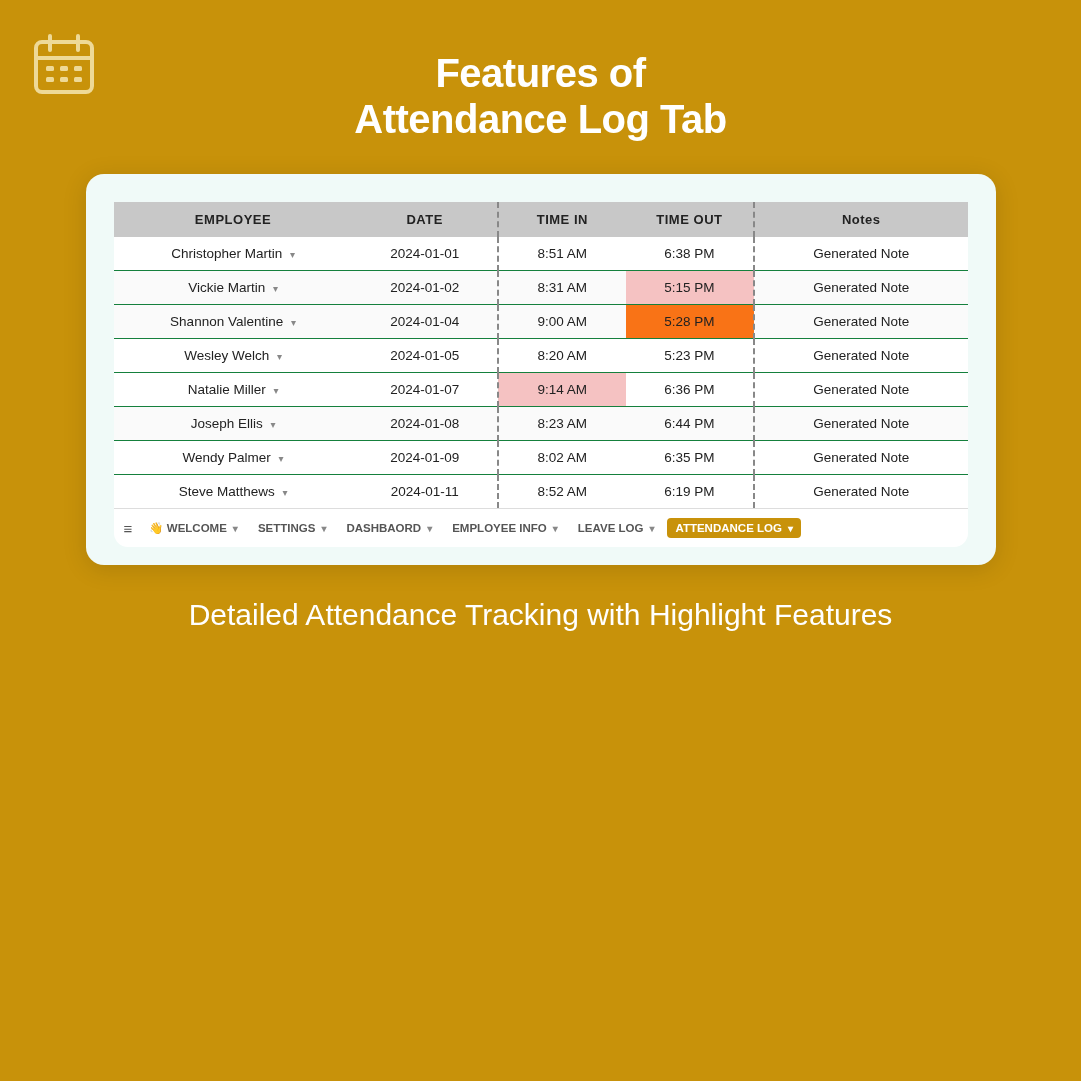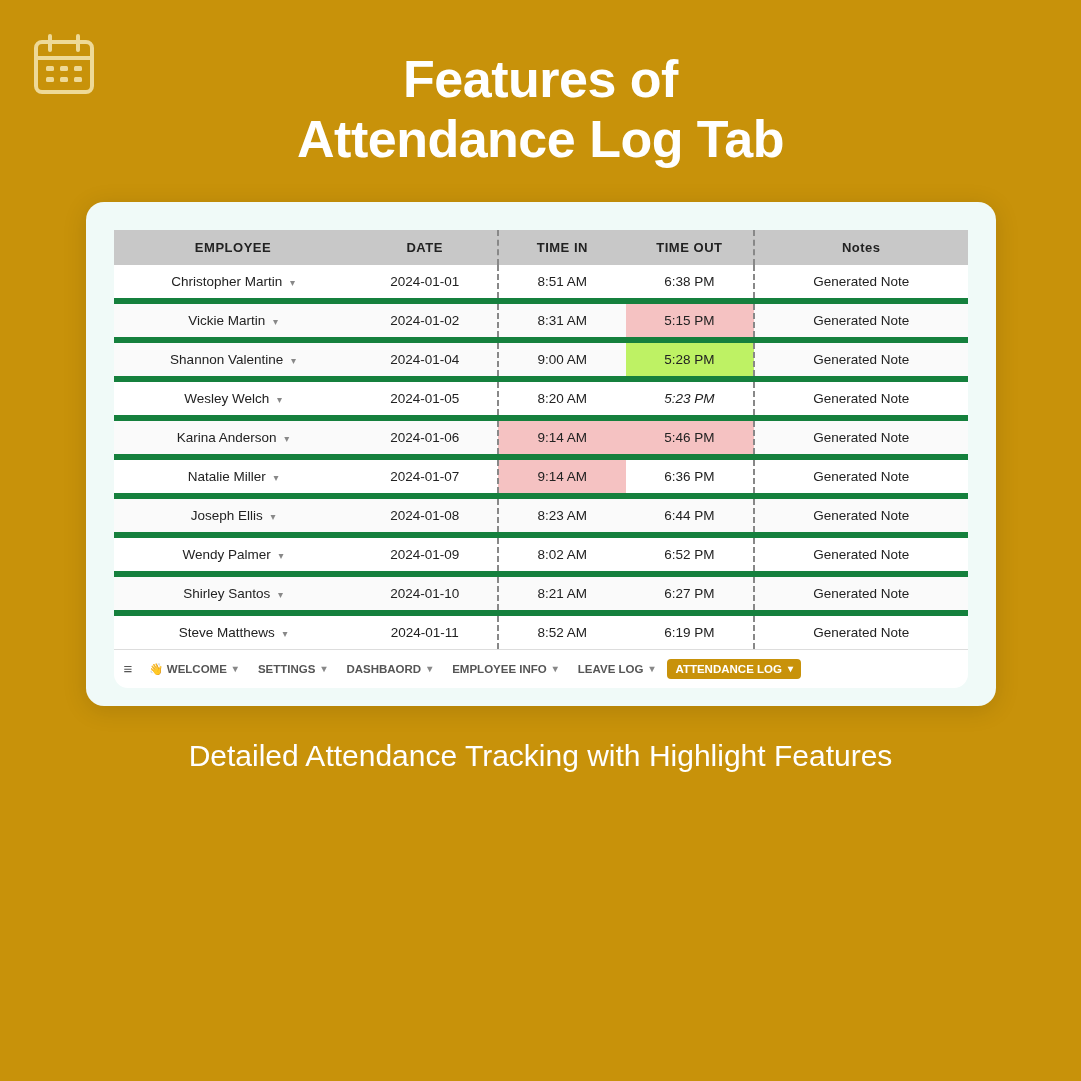--- a/index.html
+++ b/index.html
@@ -26,21 +26,21 @@
       height: 72px;
       opacity: 0.85;
     }
 
     
     .header-title {
       margin-top: 50px;
       text-align: center;
       color: #fff;
       font-weight: 900;
-      font-size: 52px;
+      font-size: 40px;
       line-height: 1.15;
       padding: 0 60px;
       letter-spacing: -0.5px;
     }
 
     
     .card {
       background: #f0faf8;
       border-radius: 18px;
       margin-top: 32px;
@@ -70,21 +70,21 @@
       font-weight: 700;
       text-align: center;
       padding: 10px 6px;
       font-size: 13px;
       letter-spacing: 0.04em;
       color: #222;
     }
     .attendance-table td {
       text-align: center;
       padding: 9px 6px;
-      border-bottom: 6px solid #15803d;
+      border-bottom: 1px solid #15803d;
       color: #222;
       font-size: 13.5px;
     }
     .attendance-table tr:last-child td {
       border-bottom: none;
     }
 
     
     .col-employee { width: 28%; text-align: left; padding-left: 14px; }
     .col-date { width: 17%; }
@@ -217,64 +217,50 @@
           <td class="emp-cell" style="background: rgb(250, 250, 250);">Vickie Martin <span class="dropdown-arrow">▾</span></td>
           <td style="background: rgb(250, 250, 250);">2024-01-02</td>
           <td class="dashed-left" style="background: rgb(250, 250, 250);">8:31 AM</td>
           <td class="dashed-right" style="background: rgb(245, 194, 194);">5:15 PM</td>
           <td style="background: rgb(250, 250, 250);">Generated Note</td>
         </tr>
         <tr>
           <td class="emp-cell" style="background: rgb(250, 250, 250);">Shannon Valentine <span class="dropdown-arrow">▾</span></td>
           <td style="background: rgb(250, 250, 250);">2024-01-04</td>
           <td class="dashed-left" style="background: rgb(250, 250, 250);">9:00 AM</td>
-          <td class="dashed-right" style="background: #bef264;">5:28 PM</td>
+          <td class="dashed-right" style="background: #f97316;">5:28 PM</td>
           <td style="background: rgb(250, 250, 250);">Generated Note</td>
         </tr>
         <tr>
           <td class="emp-cell" style="background: rgb(255, 255, 255);">Wesley Welch <span class="dropdown-arrow">▾</span></td>
           <td style="background: rgb(255, 255, 255);">2024-01-05</td>
           <td class="dashed-left" style="background: rgb(255, 255, 255);">8:20 AM</td>
-          <td class="dashed-right" style="background: rgb(255, 255, 255); font-style: italic;">5:23 PM</td>
-          <td style="background: rgb(255, 255, 255);">Generated Note</td>
-        </tr>
-        <tr>
-          <td class="emp-cell" style="background: rgb(250, 250, 250);">Karina Anderson <span class="dropdown-arrow">▾</span></td>
-          <td style="background: rgb(250, 250, 250);">2024-01-06</td>
-          <td class="dashed-left" style="background: rgb(245, 194, 194);">9:14 AM</td>
-          <td class="dashed-right" style="background: rgb(245, 194, 194);">5:46 PM</td>
-          <td style="background: rgb(250, 250, 250);">Generated Note</td>
+          <td class="dashed-right" style="background: rgb(255, 255, 255);">5:23 PM</td>
+          <td style="background: rgb(255, 255, 255);">Generated Note</td>
         </tr>
         <tr>
           <td class="emp-cell" style="background: rgb(255, 255, 255);">Natalie Miller <span class="dropdown-arrow">▾</span></td>
           <td style="background: rgb(255, 255, 255);">2024-01-07</td>
           <td class="dashed-left" style="background: rgb(245, 194, 194);">9:14 AM</td>
           <td class="dashed-right" style="background: rgb(255, 255, 255);">6:36 PM</td>
           <td style="background: rgb(255, 255, 255);">Generated Note</td>
         </tr>
         <tr>
           <td class="emp-cell" style="background: rgb(250, 250, 250);">Joseph Ellis <span class="dropdown-arrow">▾</span></td>
           <td style="background: rgb(250, 250, 250);">2024-01-08</td>
           <td class="dashed-left" style="background: rgb(250, 250, 250);">8:23 AM</td>
           <td class="dashed-right" style="background: rgb(250, 250, 250);">6:44 PM</td>
           <td style="background: rgb(250, 250, 250);">Generated Note</td>
         </tr>
         <tr>
           <td class="emp-cell" style="background: rgb(255, 255, 255);">Wendy Palmer <span class="dropdown-arrow">▾</span></td>
           <td style="background: rgb(255, 255, 255);">2024-01-09</td>
           <td class="dashed-left" style="background: rgb(255, 255, 255);">8:02 AM</td>
-          <td class="dashed-right" style="background: rgb(255, 255, 255);">6:52 PM</td>
-          <td style="background: rgb(255, 255, 255);">Generated Note</td>
-        </tr>
-        <tr>
-          <td class="emp-cell" style="background: rgb(250, 250, 250);">Shirley Santos <span class="dropdown-arrow">▾</span></td>
-          <td style="background: rgb(250, 250, 250);">2024-01-10</td>
-          <td class="dashed-left" style="background: rgb(250, 250, 250);">8:21 AM</td>
-          <td class="dashed-right" style="background: rgb(250, 250, 250);">6:27 PM</td>
-          <td style="background: rgb(250, 250, 250);">Generated Note</td>
+          <td class="dashed-right" style="background: rgb(255, 255, 255);">6:35 PM</td>
+          <td style="background: rgb(255, 255, 255);">Generated Note</td>
         </tr>
         <tr>
           <td class="emp-cell" style="background: rgb(255, 255, 255);">Steve Matthews <span class="dropdown-arrow">▾</span></td>
           <td style="background: rgb(255, 255, 255);">2024-01-11</td>
           <td class="dashed-left" style="background: rgb(255, 255, 255);">8:52 AM</td>
           <td class="dashed-right" style="background: rgb(255, 255, 255);">6:19 PM</td>
           <td style="background: rgb(255, 255, 255);">Generated Note</td>
         </tr>
       </tbody>
   </table>

